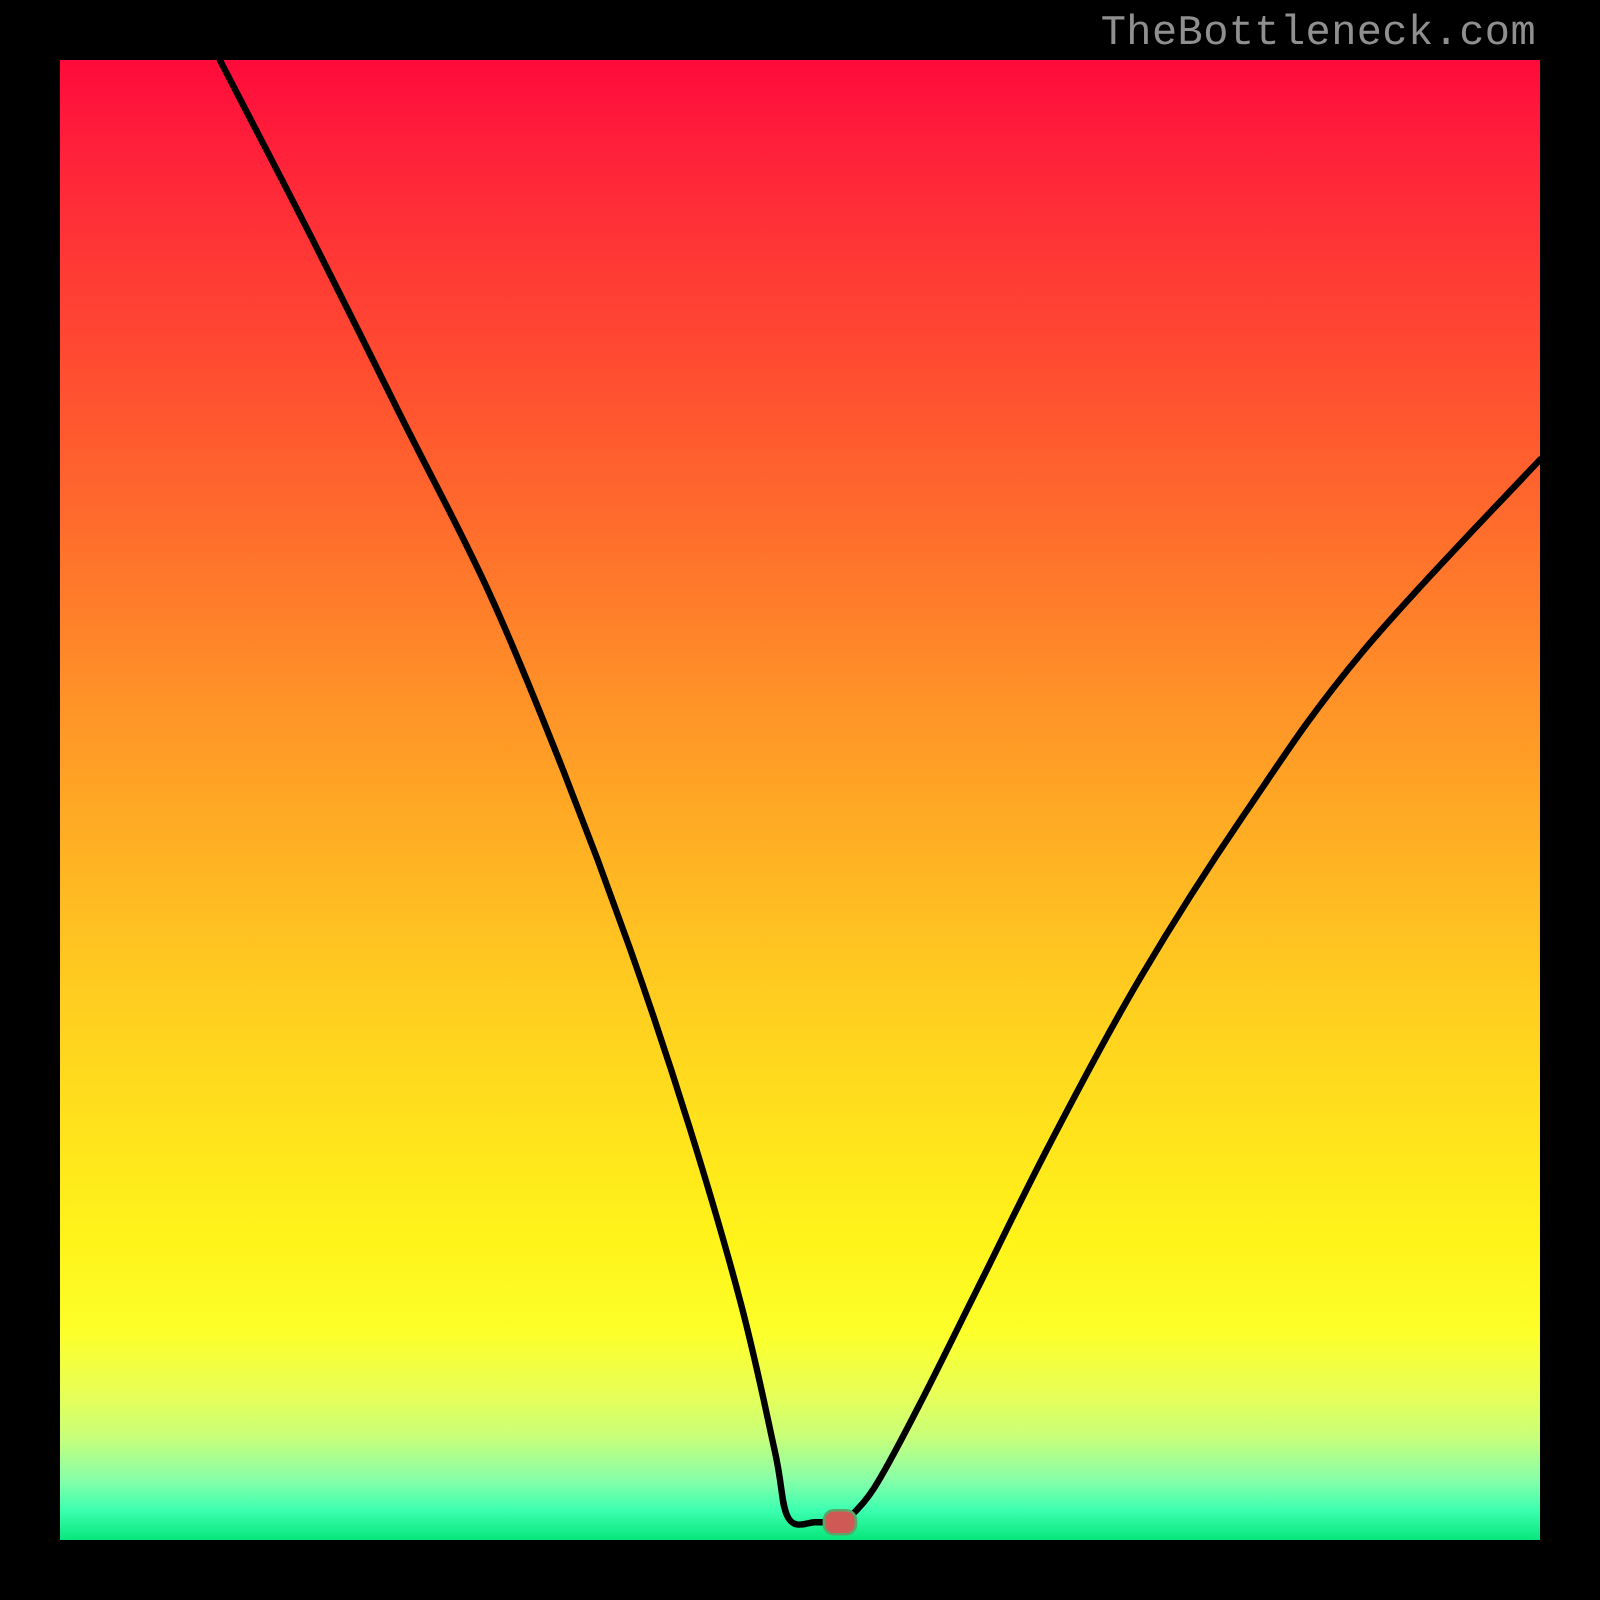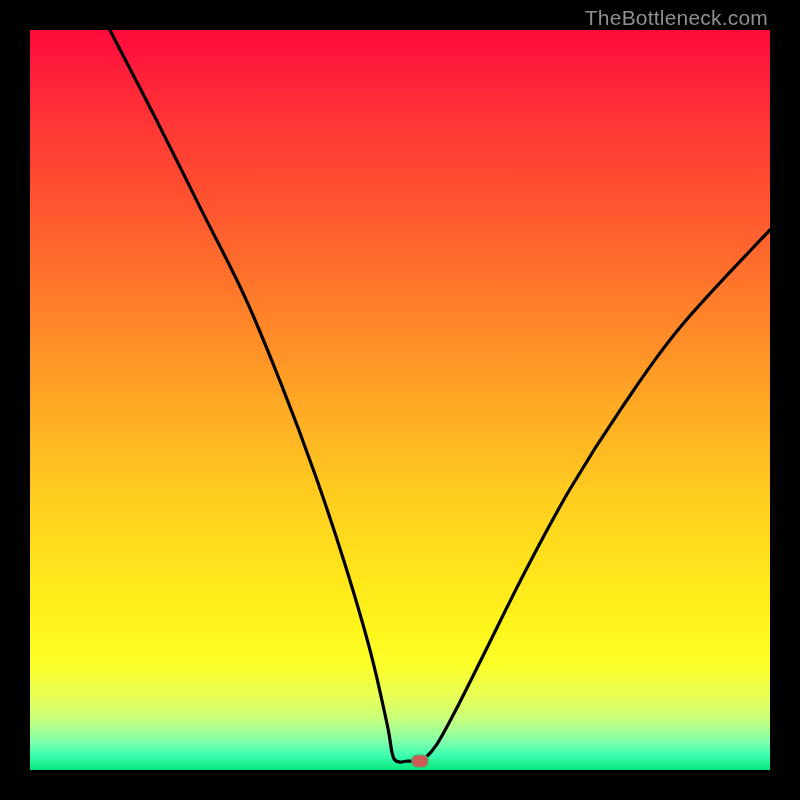--- a/index.html
+++ b/index.html
@@ -9,20 +9,21 @@
     height: 800px;
     background: #000;
     overflow: hidden;
     font-family: Arial, Helvetica, sans-serif;
   }
   .frame {
     position: relative;
     width: 800px;
     height: 800px;
     background: #000;
+    font-family: Liberation Mono, monospace;
   }
   .plot-area {
     position: absolute;
     left: 30px;
     top: 30px;
     width: 740px;
     height: 740px;
     
     background: linear-gradient(to bottom,
       #ff0a3a 0%,

